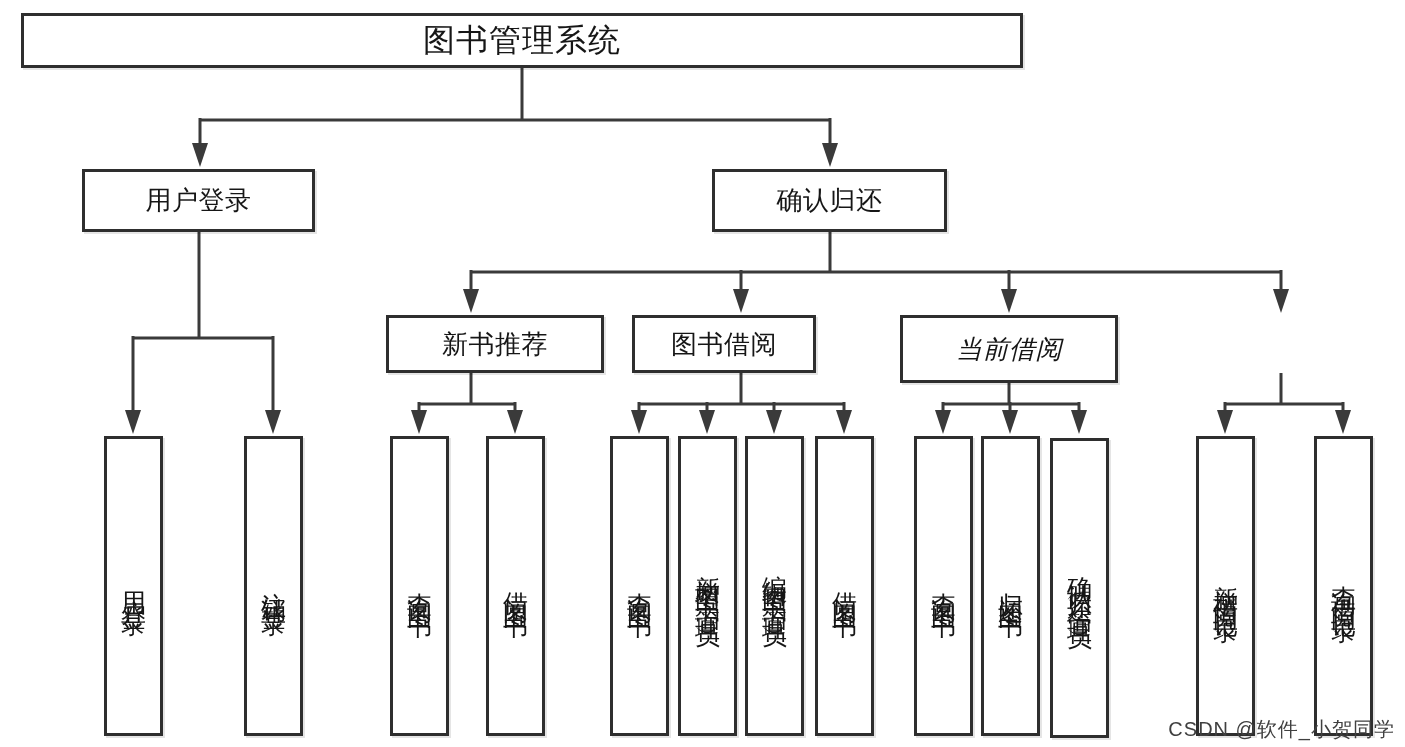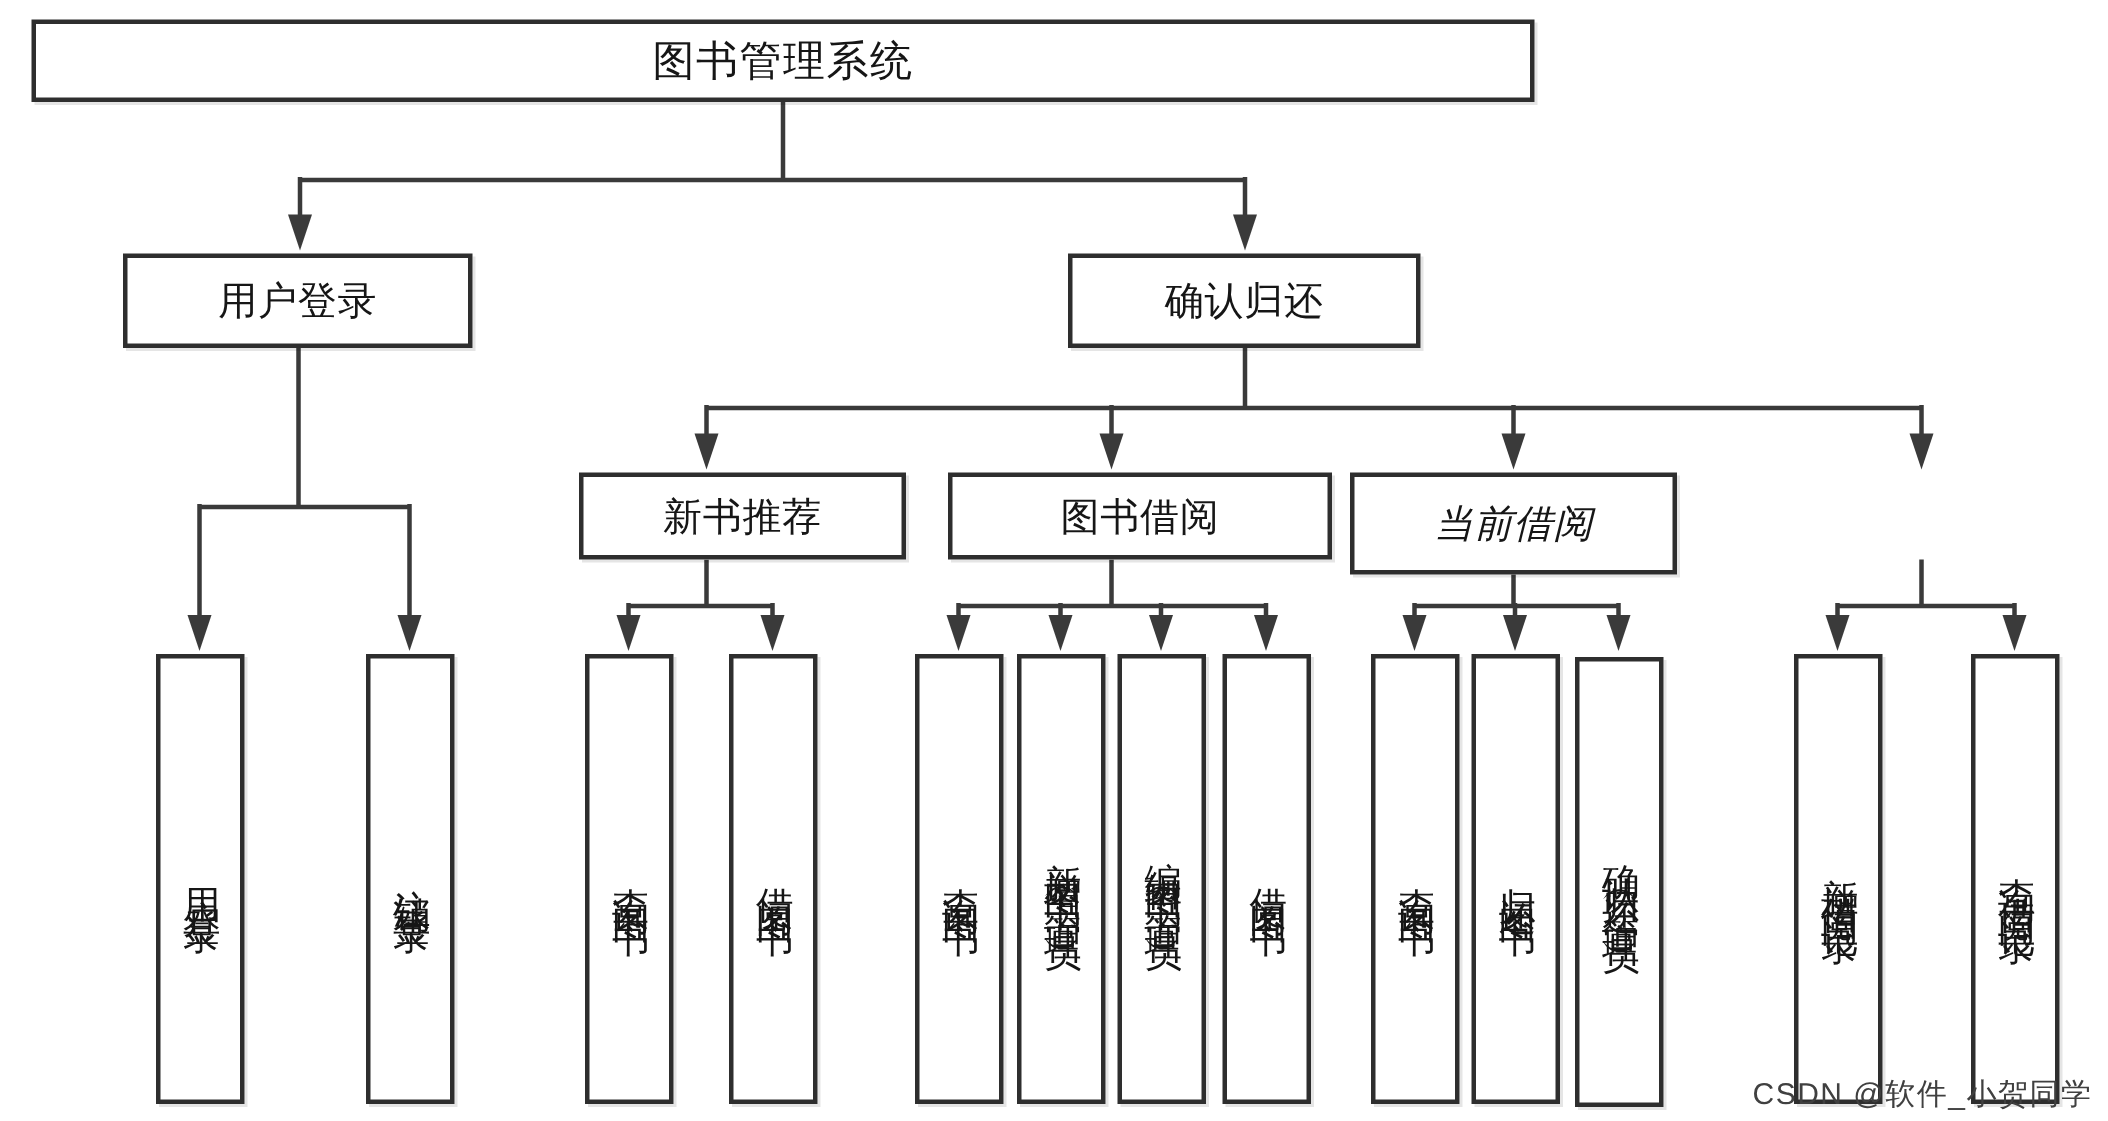--- a/index.html
+++ b/index.html
@@ -8,21 +8,21 @@
     font-family:"Liberation Sans","DejaVu Sans",sans-serif;overflow:hidden;
   }
   svg.wires{position:absolute;left:0;top:0;width:1405px;height:747px;}
   svg.wires path{stroke:#3a3a3a;stroke-width:3;fill:none;}
   svg.wires polygon{fill:#3a3a3a;stroke:none;}
   .hbox{
     position:absolute;box-sizing:border-box;background:#ffffff;
     border:3px solid #2e2e2e;display:flex;align-items:center;justify-content:center;
     color:#161616;box-shadow:2px 2px 0 rgba(0,0,0,0.10);
   }
-  .root-box{font-size:28px;letter-spacing:1px;}
+  .root-box{font-size:32px;letter-spacing:1px;}
   .branch-box{font-size:26px;letter-spacing:0.5px;}
   .vbox{
     position:absolute;box-sizing:border-box;background:#ffffff;
     border:3px solid #2e2e2e;display:flex;align-items:center;justify-content:center;
     color:#161616;box-shadow:2px 2px 0 rgba(0,0,0,0.10);
   }
   .vbox span{
     writing-mode:vertical-rl;text-orientation:mixed;
     font-size:25px;line-height:1;letter-spacing:7px;
   }
@@ -93,21 +93,21 @@
   <div class="hbox branch-box" style="left:82px;top:169px;width:233px;height:63px;">
     <span>用户登录</span>
   </div>
   <div class="hbox branch-box" style="left:712px;top:169px;width:235px;height:63px;">
     <span>确认归还</span>
   </div>
 
   <div class="hbox branch-box" style="left:362px;top:315px;width:218px;height:58px;margin-left:24px;">
     <span>新书推荐</span>
   </div>
-  <div class="hbox branch-box" style="left:632px;top:315px;width:256px;height:58px;">
+  <div class="hbox branch-box" style="left:632px;top:315px;width:184px;height:58px;">
     <span>图书借阅</span>
   </div>
   <div class="hbox branch-box" style="left:900px;top:315px;width:218px;height:68px;font-style:italic;">
     <span>当前借阅</span>
   </div>
 
   <div class="vbox" style="left:104px;top:436px;width:59px;height:300px;">
     <span>用户登录</span>
   </div>
   <div class="vbox" style="left:244px;top:436px;width:59px;height:300px;">

